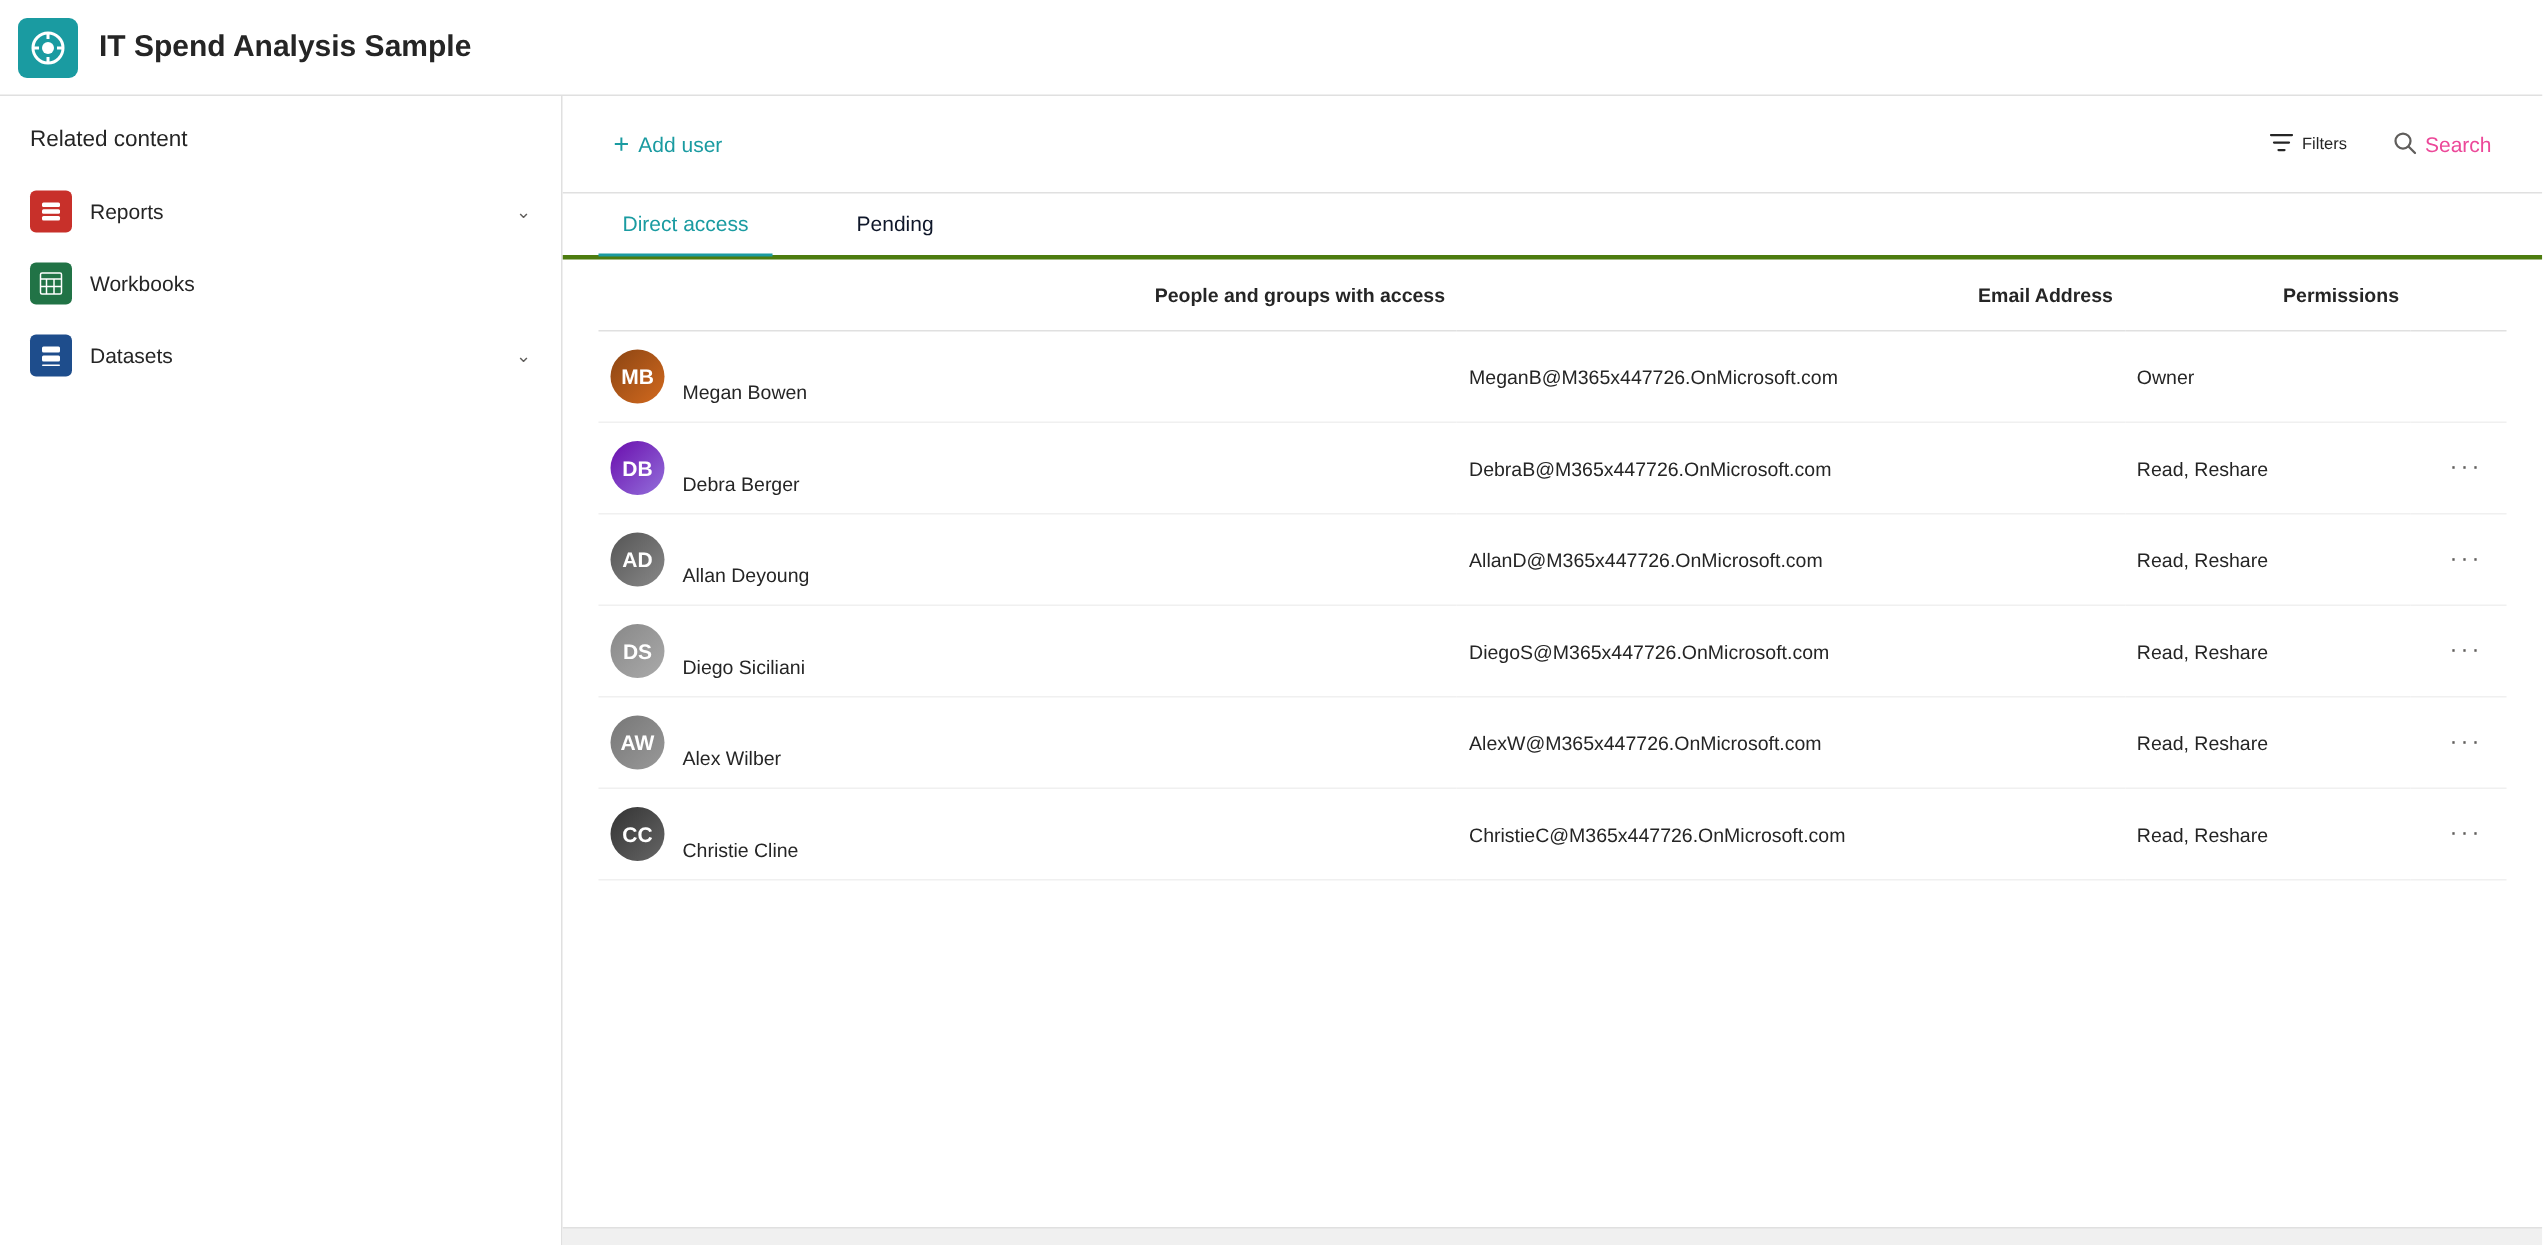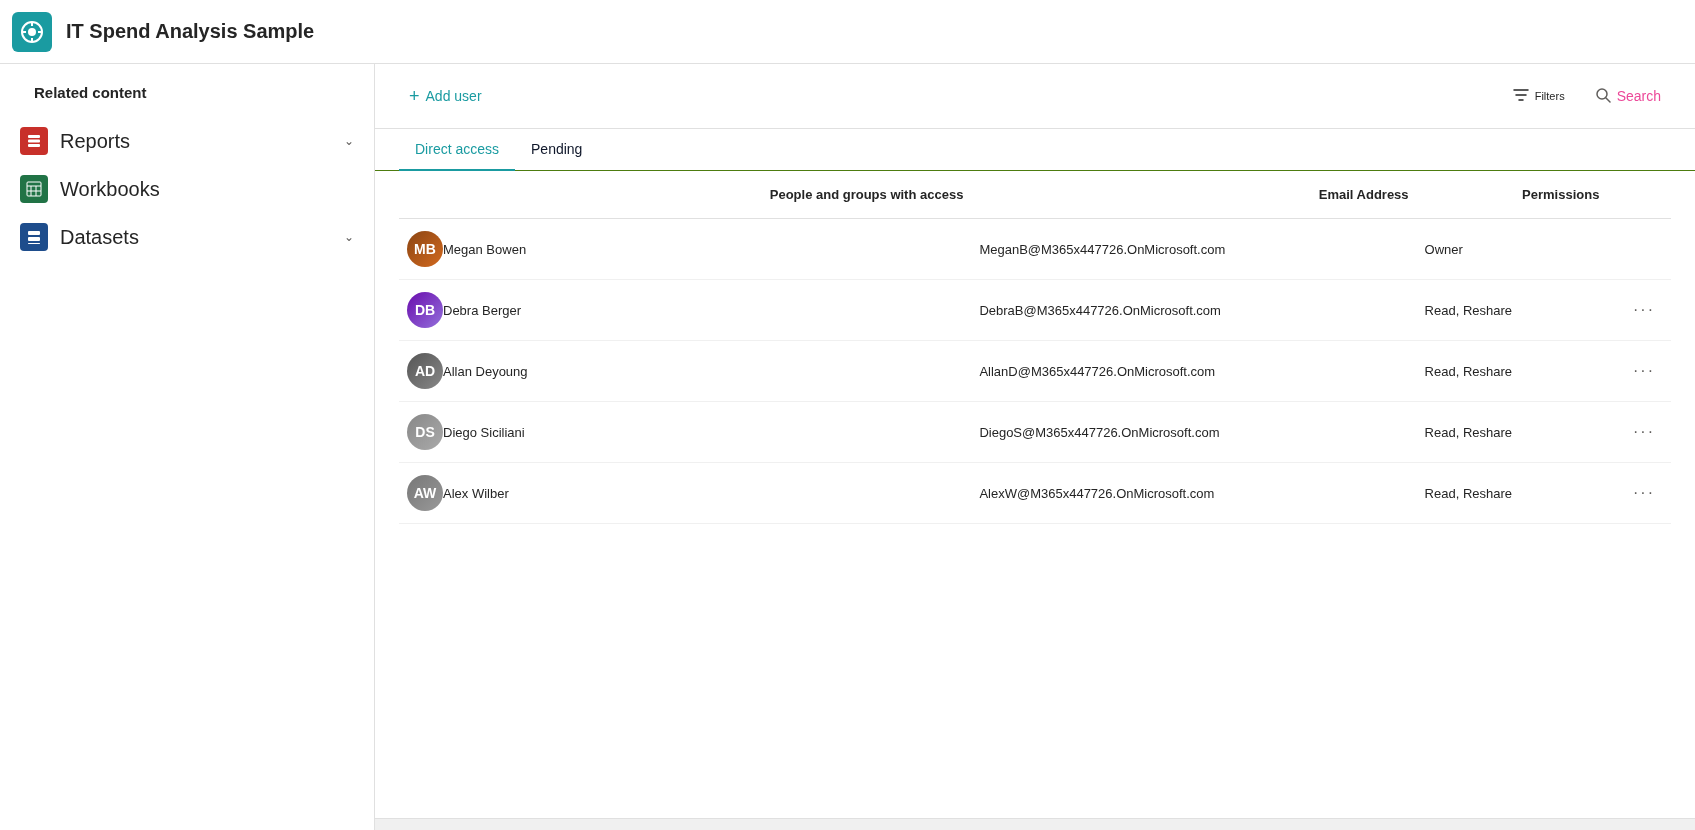--- a/index.html
+++ b/index.html
@@ -11,56 +11,56 @@
     .header { display: flex; align-items: center; padding: 12px 12px; border-bottom: 1px solid #e0e0e0; height: 64px; }
     .header-icon { width: 40px; height: 40px; background: #1a9ba1; border-radius: 6px; display: flex; align-items: center; justify-content: center; margin-right: 14px; flex-shrink: 0; }
     .header-icon svg { width: 24px; height: 24px; }
     .header-title { font-size: 20px; font-weight: 600; color: #252525; }
 
     
     .main-layout { display: flex; flex: 1; overflow: hidden; }
 
     
     .sidebar { width: 375px; flex-shrink: 0; border-right: 1px solid #e0e0e0; padding: 20px 0; }
-    .sidebar-section-title { font-size: 15px; font-weight: 700; color: #252525; padding: 0 20px 16px 34px; }
+    .sidebar-section-title { font-size: 15px; font-weight: 400; color: #252525; padding: 0 20px 16px 20px; }
     .sidebar-item { display: flex; align-items: center; padding: 10px 20px; cursor: pointer; }
     .sidebar-item-icon { width: 28px; height: 28px; border-radius: 4px; display: flex; align-items: center; justify-content: center; margin-right: 12px; flex-shrink: 0; }
     .sidebar-item-icon.reports { background: #c8302a; }
     .sidebar-item-icon.workbooks { background: #217346; }
     .sidebar-item-icon.datasets { background: #1e4d8c; }
-    .sidebar-item-label { font-size: 20px; color: #252525; flex: 1; }
+    .sidebar-item-label { font-size: 14px; color: #252525; flex: 1; }
     .sidebar-item-chevron { color: #605e5c; font-size: 12px; }
 
     
     .content-area { flex: 1; display: flex; flex-direction: column; overflow: hidden; }
 
     
     .toolbar { display: flex; align-items: center; padding: 16px 24px; border-bottom: 1px solid #e0e0e0; height: 65px; }
     .add-user-btn { display: flex; align-items: center; gap: 6px; color: #1a9ba1; font-size: 14px; font-weight: 500; cursor: pointer; background: none; border: none; padding: 6px 10px; }
     .toolbar-spacer { flex: 1; }
     .filters-btn { display: flex; align-items: center; gap: 6px; color: #252525; font-size: 11px; cursor: pointer; background: none; border: none; padding: 6px 10px; margin-right: 10px; }
     .search-btn { display: flex; align-items: center; gap: 6px; color: #ec4899; font-size: 14px; cursor: pointer; background: none; border: none; padding: 6px 10px; }
 
     
-    .tabs { display: flex; padding: 0 24px; border-bottom: 1px solid #4d7c0f; }
+    .tabs { display: flex; padding: 0 24px; border-bottom: 3px solid #4d7c0f; gap: 40px; }
     .tab { padding: 12px 16px; font-size: 14px; cursor: pointer; color: #0f172a; border-bottom: 2px solid transparent; margin-bottom: -1px; }
     .tab.active { color: #1a9ba1; border-bottom-color: #1a9ba1; font-weight: 500; }
 
     
     .table-container { flex: 1; overflow-y: auto; padding: 0 24px; }
     .table { width: 100%; border-collapse: collapse; }
     .table thead tr th { font-weight: 600; font-size: 13px; color: #252525; padding: 16px 8px; text-align: right; border-bottom: 1px solid #e0e0e0; }
     .table tbody tr { border-bottom: 1px solid #f0f0f0; }
     .table tbody tr td { padding: 12px 8px; font-size: 13px; color: #252525; }
     .col-person { width: 45%; }
     .col-email { width: 35%; }
     .col-perms { width: 15%; }
     .col-actions { width: 5%; text-align: right; }
 
-    .person-cell { display: flex; align-items: center; }
+    .person-cell { display: flex; align-items: flex-end; gap: 12px; }
     .avatar { width: 36px; height: 36px; border-radius: 50%; background: #c0c0c0; display: flex; align-items: center; justify-content: center; overflow: hidden; flex-shrink: 0; font-size: 14px; font-weight: 600; color: #fff; }
 
     
     .avatar-megan { background: linear-gradient(135deg, #8B4513, #D2691E); }
     .avatar-debra { background: linear-gradient(135deg, #6A0DAD, #9370DB); }
     .avatar-allan { background: linear-gradient(135deg, #555, #888); }
     .avatar-diego { background: linear-gradient(135deg, #888, #aaa); }
     .avatar-alex { background: linear-gradient(135deg, #777, #999); }
     .avatar-christie { background: linear-gradient(135deg, #333, #666); }
     .avatar-adele { background: linear-gradient(135deg, #8B6914, #C8A85A); }
@@ -234,20 +234,31 @@
                 <td class="col-person">
     <div class="person-cell">
       <div class="avatar avatar-alex">AW</div>
       <span>Alex Wilber</span>
     </div>
   </td>
                 <td class="col-email email-text">AlexW@M365x447726.OnMicrosoft.com</td>
                 <td class="col-perms permission-text">Read, Reshare</td>
                 <td class="col-actions"><button class="more-actions">···</button></td>
               </tr>
+              <tr>
+                <td class="col-person">
+    <div class="person-cell">
+      <div class="avatar avatar-christie">CC</div>
+      <span>Christie Cline</span>
+    </div>
+  </td>
+                <td class="col-email email-text">ChristieC@M365x447726.OnMicrosoft.com</td>
+                <td class="col-perms permission-text">Read, Reshare</td>
+                <td class="col-actions"><button class="more-actions">···</button></td>
+              </tr>
             </tbody>
         </table>
       </div>
 
       <div class="bottom-bar"></div>
     </div>
   </div>
 </div>
 
 </body></html>

